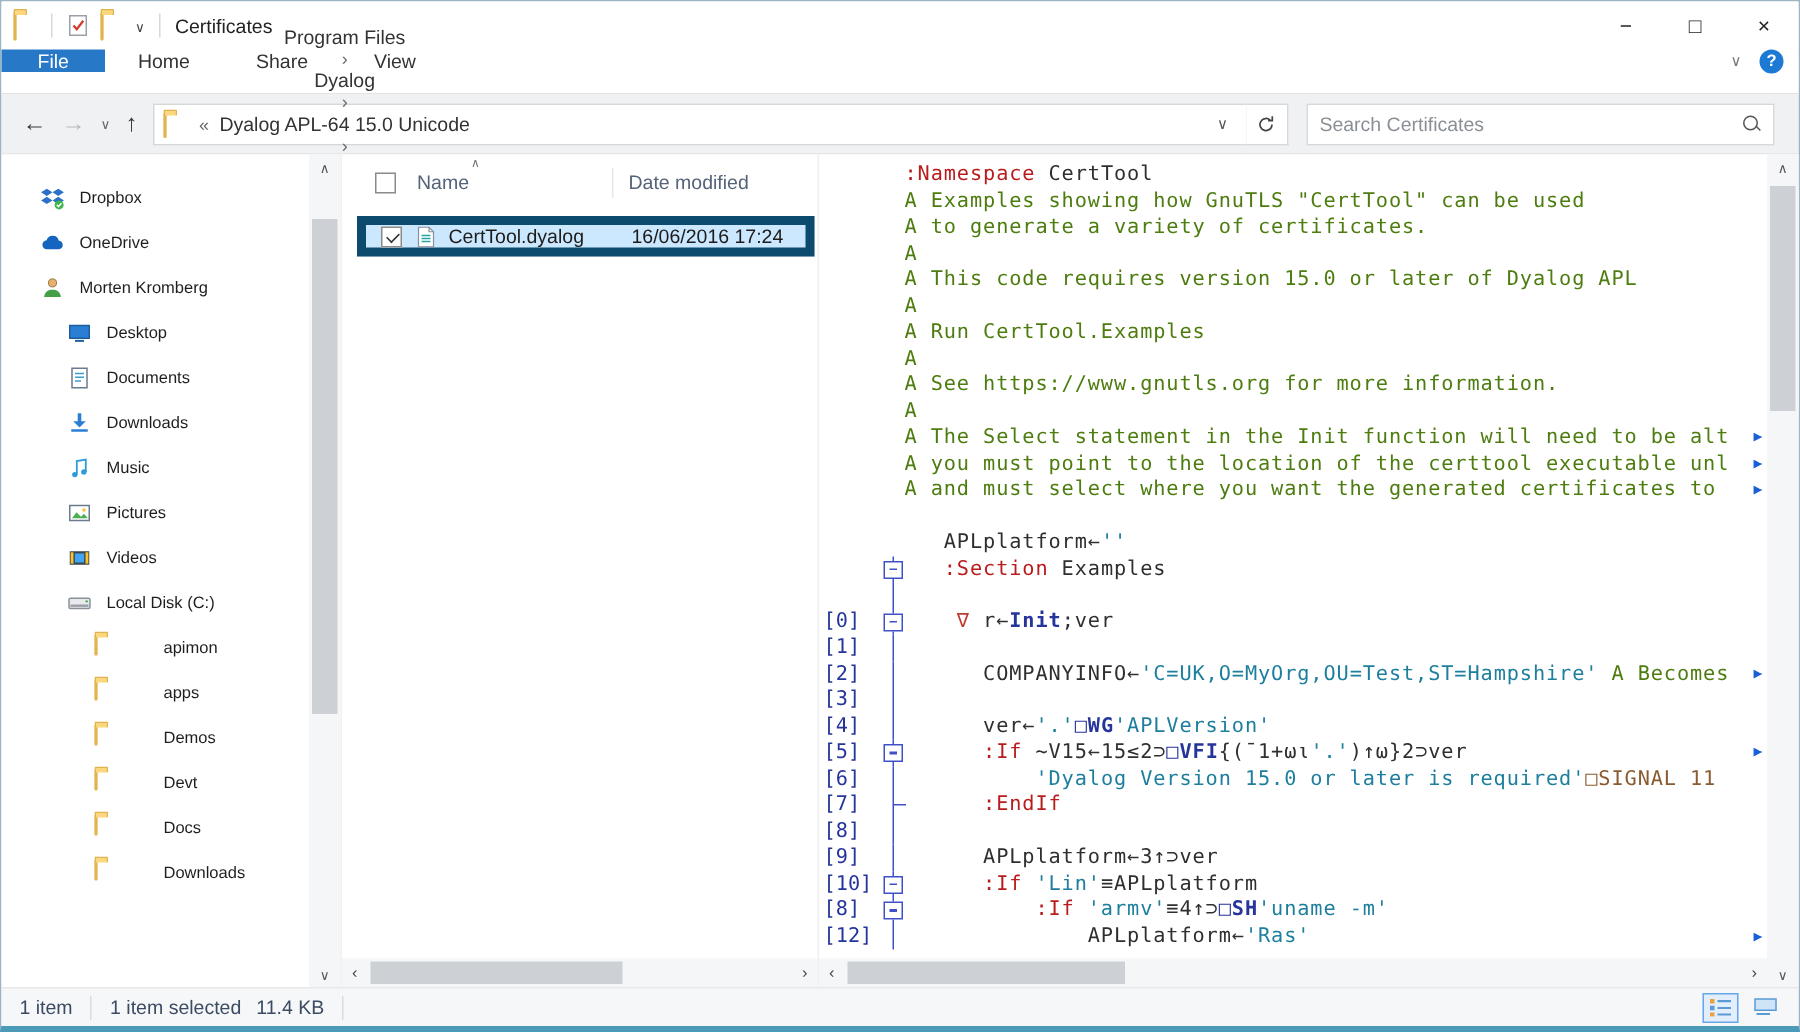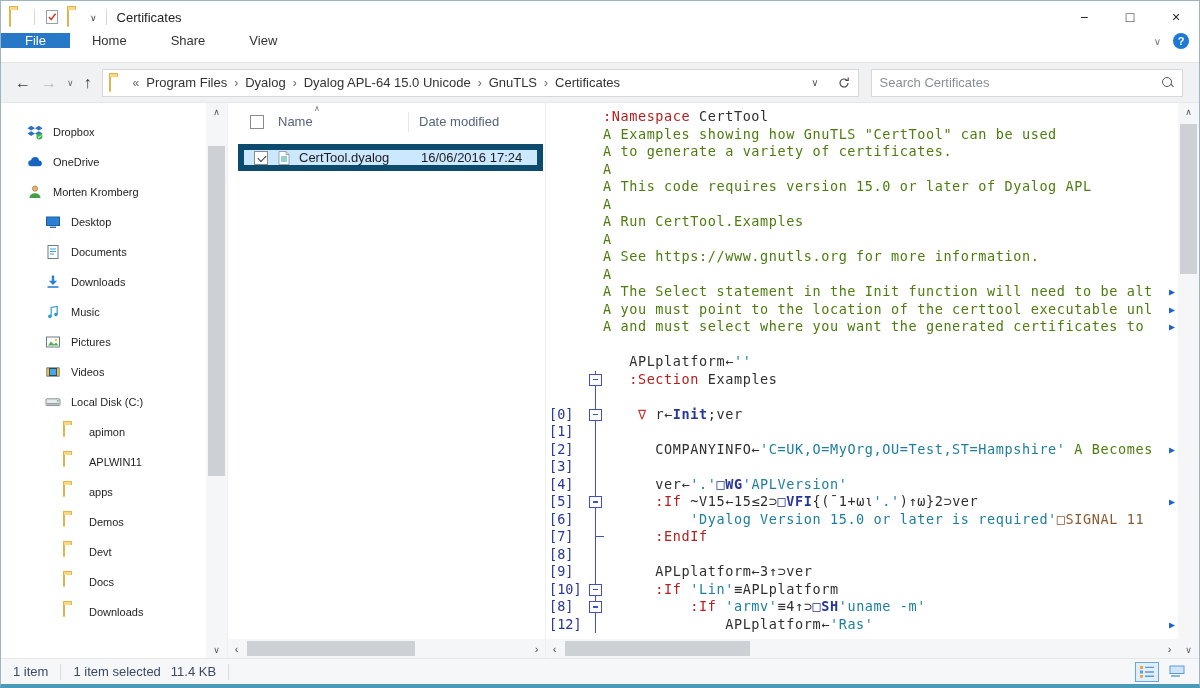--- a/index.html
+++ b/index.html
@@ -58,21 +58,21 @@
                 background:#555; transform:rotate(45deg); }
 
   
   .main { flex:1; display:flex; min-height:0; background:#fff; }
 
   
   .sidebar { width:205px; flex:none; overflow:hidden; padding-top:14px; }
   .side-item { height:30px; display:flex; align-items:center; font-size:11px; color:#1e1e1e;
                padding-left:26px; white-space:nowrap; }
   .side-item .icon { width:16px; height:16px; margin-right:10px; flex:none; }
-  .indent1 { padding-left:44px; } .indent2 { padding-left:62px; }
+  .indent1 { padding-left:44px; } .indent2 { padding-left:62px;gap:20px; }
 
   
   .vscroll { width:21px; flex:none; background:#f5f6f7; display:flex; flex-direction:column;
              align-items:center; font-size:9px; color:#555; }
   .vscroll .sb-ar { height:17px; display:flex; align-items:center; justify-content:center; width:100%; }
   .vtrack { flex:1; width:100%; position:relative; }
   .vthumb { position:absolute; left:2px; right:2px; background:#cdd1d5; }
   .hscroll { height:19px; background:#f5f6f7; display:flex; align-items:center; font-size:11px;
              color:#444; flex:none; }
   .hscroll .sb-ar { width:17px; text-align:center; }
@@ -179,21 +179,21 @@
   <div class="navband">
     <div class="nav-arrows">
       <span class="nav-ar">←</span>
       <span class="nav-ar disabled">→</span>
       <span class="nav-ar small">∨</span>
       <span class="nav-ar">↑</span>
     </div>
     <div class="addressbox">
       <span class="icon"><span class="cssfolder"></span></span>
       <span class="crumb-sep">«</span>
-      <span id="breadcrumb" style="display:flex;align-items:center;">
+      <span id="breadcrumb" style="display:flex;align-items:center;flex-direction:column;">
           <span class="crumb">Program Files</span>
           <span class="crumb-sep">›</span>
           <span class="crumb">Dyalog</span>
           <span class="crumb-sep">›</span>
           <span class="crumb">Dyalog APL-64 15.0 Unicode</span>
           <span class="crumb-sep">›</span>
           <span class="crumb">GnuTLS</span>
           <span class="crumb-sep">›</span>
           <span class="crumb">Certificates</span>
         </span>
@@ -305,24 +305,20 @@
               <rect x="1" y="4.8" width="14" height="6.8" rx="1" fill="#e8eaed" stroke="#8a9099"></rect>
               <rect x="2" y="9" width="12" height="1.6" fill="#9aa0a8"></rect>
               <circle cx="12.8" cy="6.9" r=".8" fill="#4caf50"></circle>
             </svg>
           </span>
           <span>Local Disk (C:)</span>
         </div>
         <div class="side-item indent2">
           <span class="icon"><span class="cssfolder"></span></span>
           <span>apimon</span>
-        </div>
-        <div class="side-item indent2">
-          <span class="icon"><span class="cssfolder"></span></span>
-          <span>APLWIN11</span>
         </div>
         <div class="side-item indent2">
           <span class="icon"><span class="cssfolder"></span></span>
           <span>apps</span>
         </div>
         <div class="side-item indent2">
           <span class="icon"><span class="cssfolder"></span></span>
           <span>Demos</span>
         </div>
         <div class="side-item indent2">

